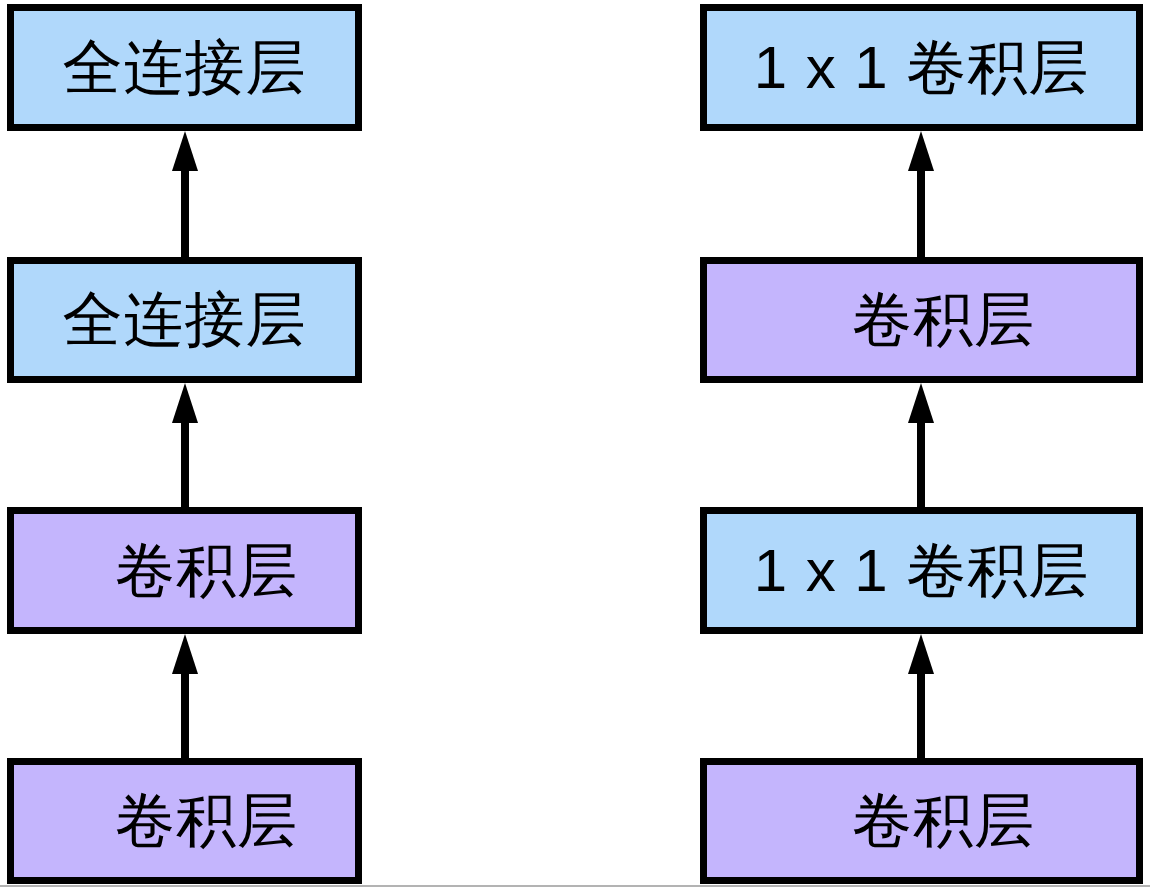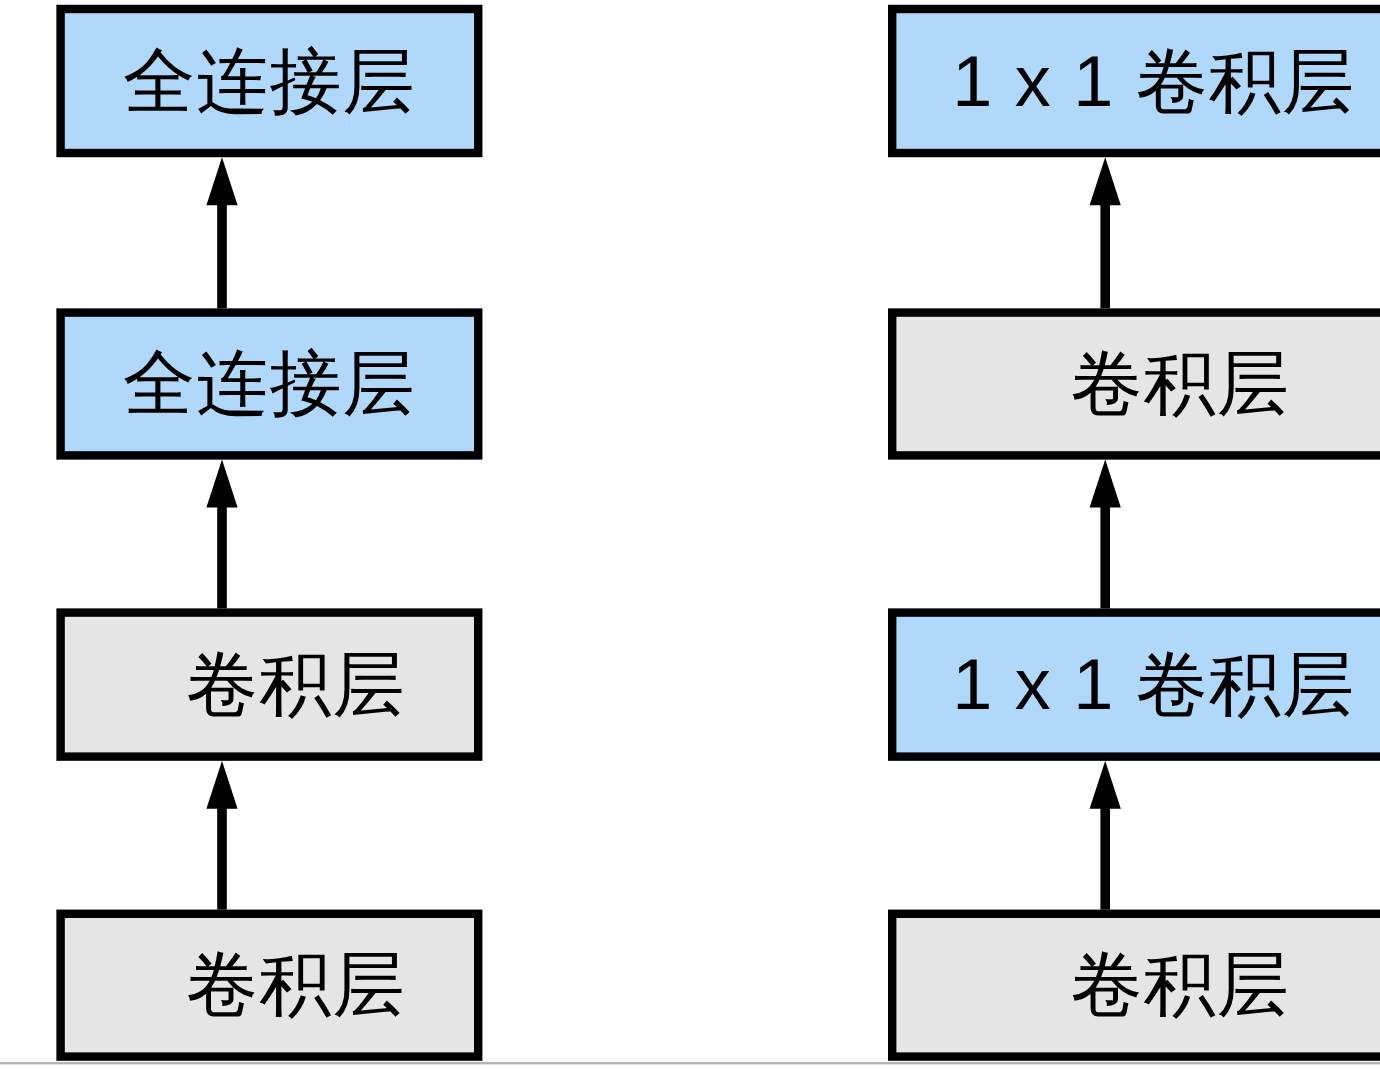--- a/index.html
+++ b/index.html
@@ -16,24 +16,23 @@
     box-sizing: border-box;
     border: 7px solid #000000;
     display: flex;
     align-items: center;
     justify-content: center;
     font-size: 60px;
     line-height: 1;
     color: #000000;
     white-space: nowrap;
     letter-spacing: 1px;
-    margin-left: 40px;
   }
   [data-tone="light"] { background: #B0D8FB; }
-  [data-tone="dark"]  { background: #e5e5e5; padding-left: 44px; }
+  [data-tone="dark"]  { background: #c4b5fd; padding-left: 44px; }
 
   
   .l1 { left: 7px;   top: 4px;   width: 355px; height: 127px; }
   .l2 { left: 7px;   top: 257px; width: 355px; height: 126px; }
   .l3 { left: 7px;   top: 507px; width: 355px; height: 127px; }
   .l4 { left: 7px;   top: 758px; width: 355px; height: 126px; }
   
   .r1 { left: 700px; top: 4px;   width: 443px; height: 127px; }
   .r2 { left: 700px; top: 257px; width: 443px; height: 126px; }
   .r3 { left: 700px; top: 507px; width: 443px; height: 127px; }

